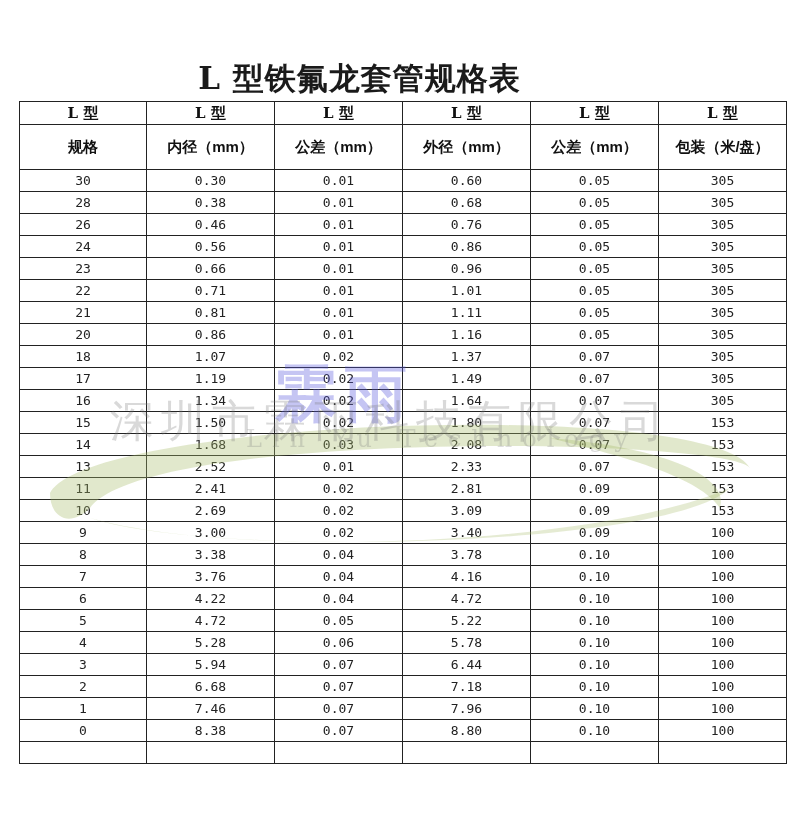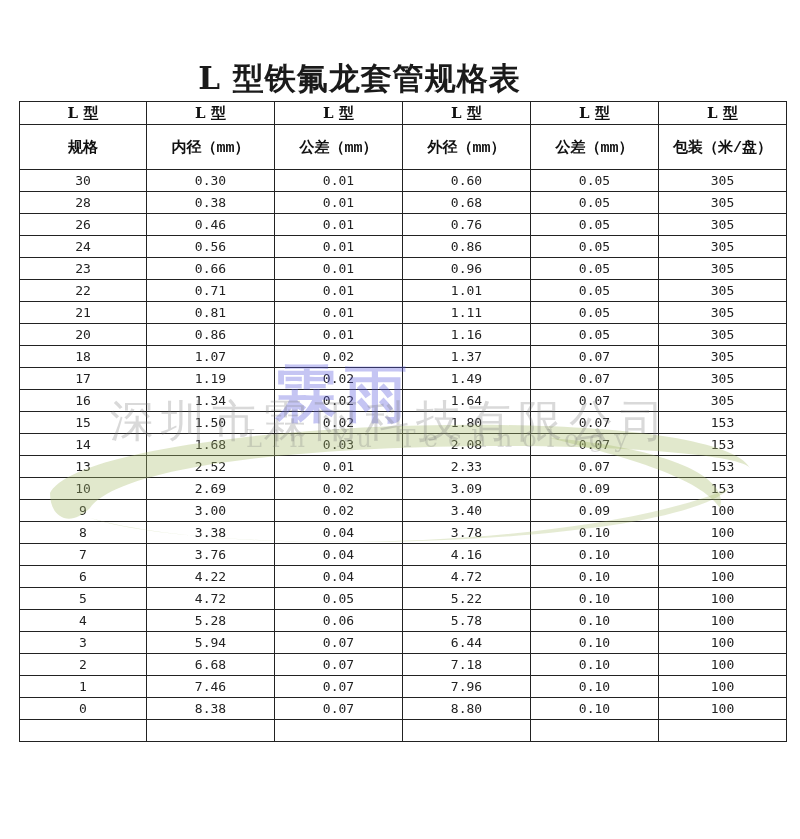--- a/index.html
+++ b/index.html
@@ -5,21 +5,21 @@
   html, body { margin: 0; padding: 0; background: #ffffff; }
   body { width: 800px; height: 839px; position: relative; overflow: hidden;
          font-family: "DejaVu Sans", sans-serif; color: #111; }
   .title { position: absolute; left: 0; top: 58px; width: 719px; text-align: center;
            font-family: "DejaVu Serif", serif; font-size: 31px; font-weight: bold; letter-spacing: 1px; color: #1a1a1a; }
   table.spec { position: absolute; left: 19px; top: 101px; width: 767px; border-collapse: collapse;
                table-layout: fixed; z-index: 2; }
   table.spec td, table.spec th { border: 1.5px solid #222; padding: 0; text-align: center; vertical-align: middle;
                overflow: hidden; white-space: nowrap; }
   th.h1 { height: 22px; font-family: "DejaVu Serif", serif; font-weight: bold; font-size: 15px; }
-  th.h2 { height: 44px; font-family: Liberation Mono, monospace; font-weight: bold; font-size: 15px; }
+  th.h2 { height: 44px; font-family: Liberation Sans, sans-serif; font-weight: bold; font-size: 15px; }
   td { height: 21px; font-family: "DejaVu Sans Mono", monospace; font-size: 13px; color: #222; }
   .wm { position: absolute; z-index: 3; pointer-events: none; }
   .wm-ring { left: 30px; top: 398px; width: 740px; height: 150px; }
   .wm-cn { left: 78px; top: 392px; width: 700px; font-size: 44px; letter-spacing: 7px;
            color: rgba(120,120,120,0.28); font-family: "DejaVu Serif", serif; white-space: nowrap; margin-left: 32px; }
   .wm-en { left: 210px; top: 425px; font-size: 24px; letter-spacing: 10px; color: rgba(120,120,120,0.25);
            font-family: "DejaVu Serif", serif; white-space: nowrap; margin-left: 36px; }
   .wm-logo { left: 275px; top: 352px; font-size: 62px; color: rgba(90,90,220,0.35); font-weight: bold;
              font-family: "DejaVu Sans", sans-serif; letter-spacing: 8px; white-space: nowrap; }
 </style>
@@ -162,20 +162,28 @@
       </tr>
       <tr>
         <td>13</td>
         <td>2.52</td>
         <td>0.01</td>
         <td>2.33</td>
         <td>0.07</td>
         <td>153</td>
       </tr>
       <tr>
+        <td>11</td>
+        <td>2.41</td>
+        <td>0.02</td>
+        <td>2.81</td>
+        <td>0.09</td>
+        <td>153</td>
+      </tr>
+      <tr>
         <td>10</td>
         <td>2.69</td>
         <td>0.02</td>
         <td>3.09</td>
         <td>0.09</td>
         <td>153</td>
       </tr>
       <tr>
         <td>9</td>
         <td>3.00</td>

